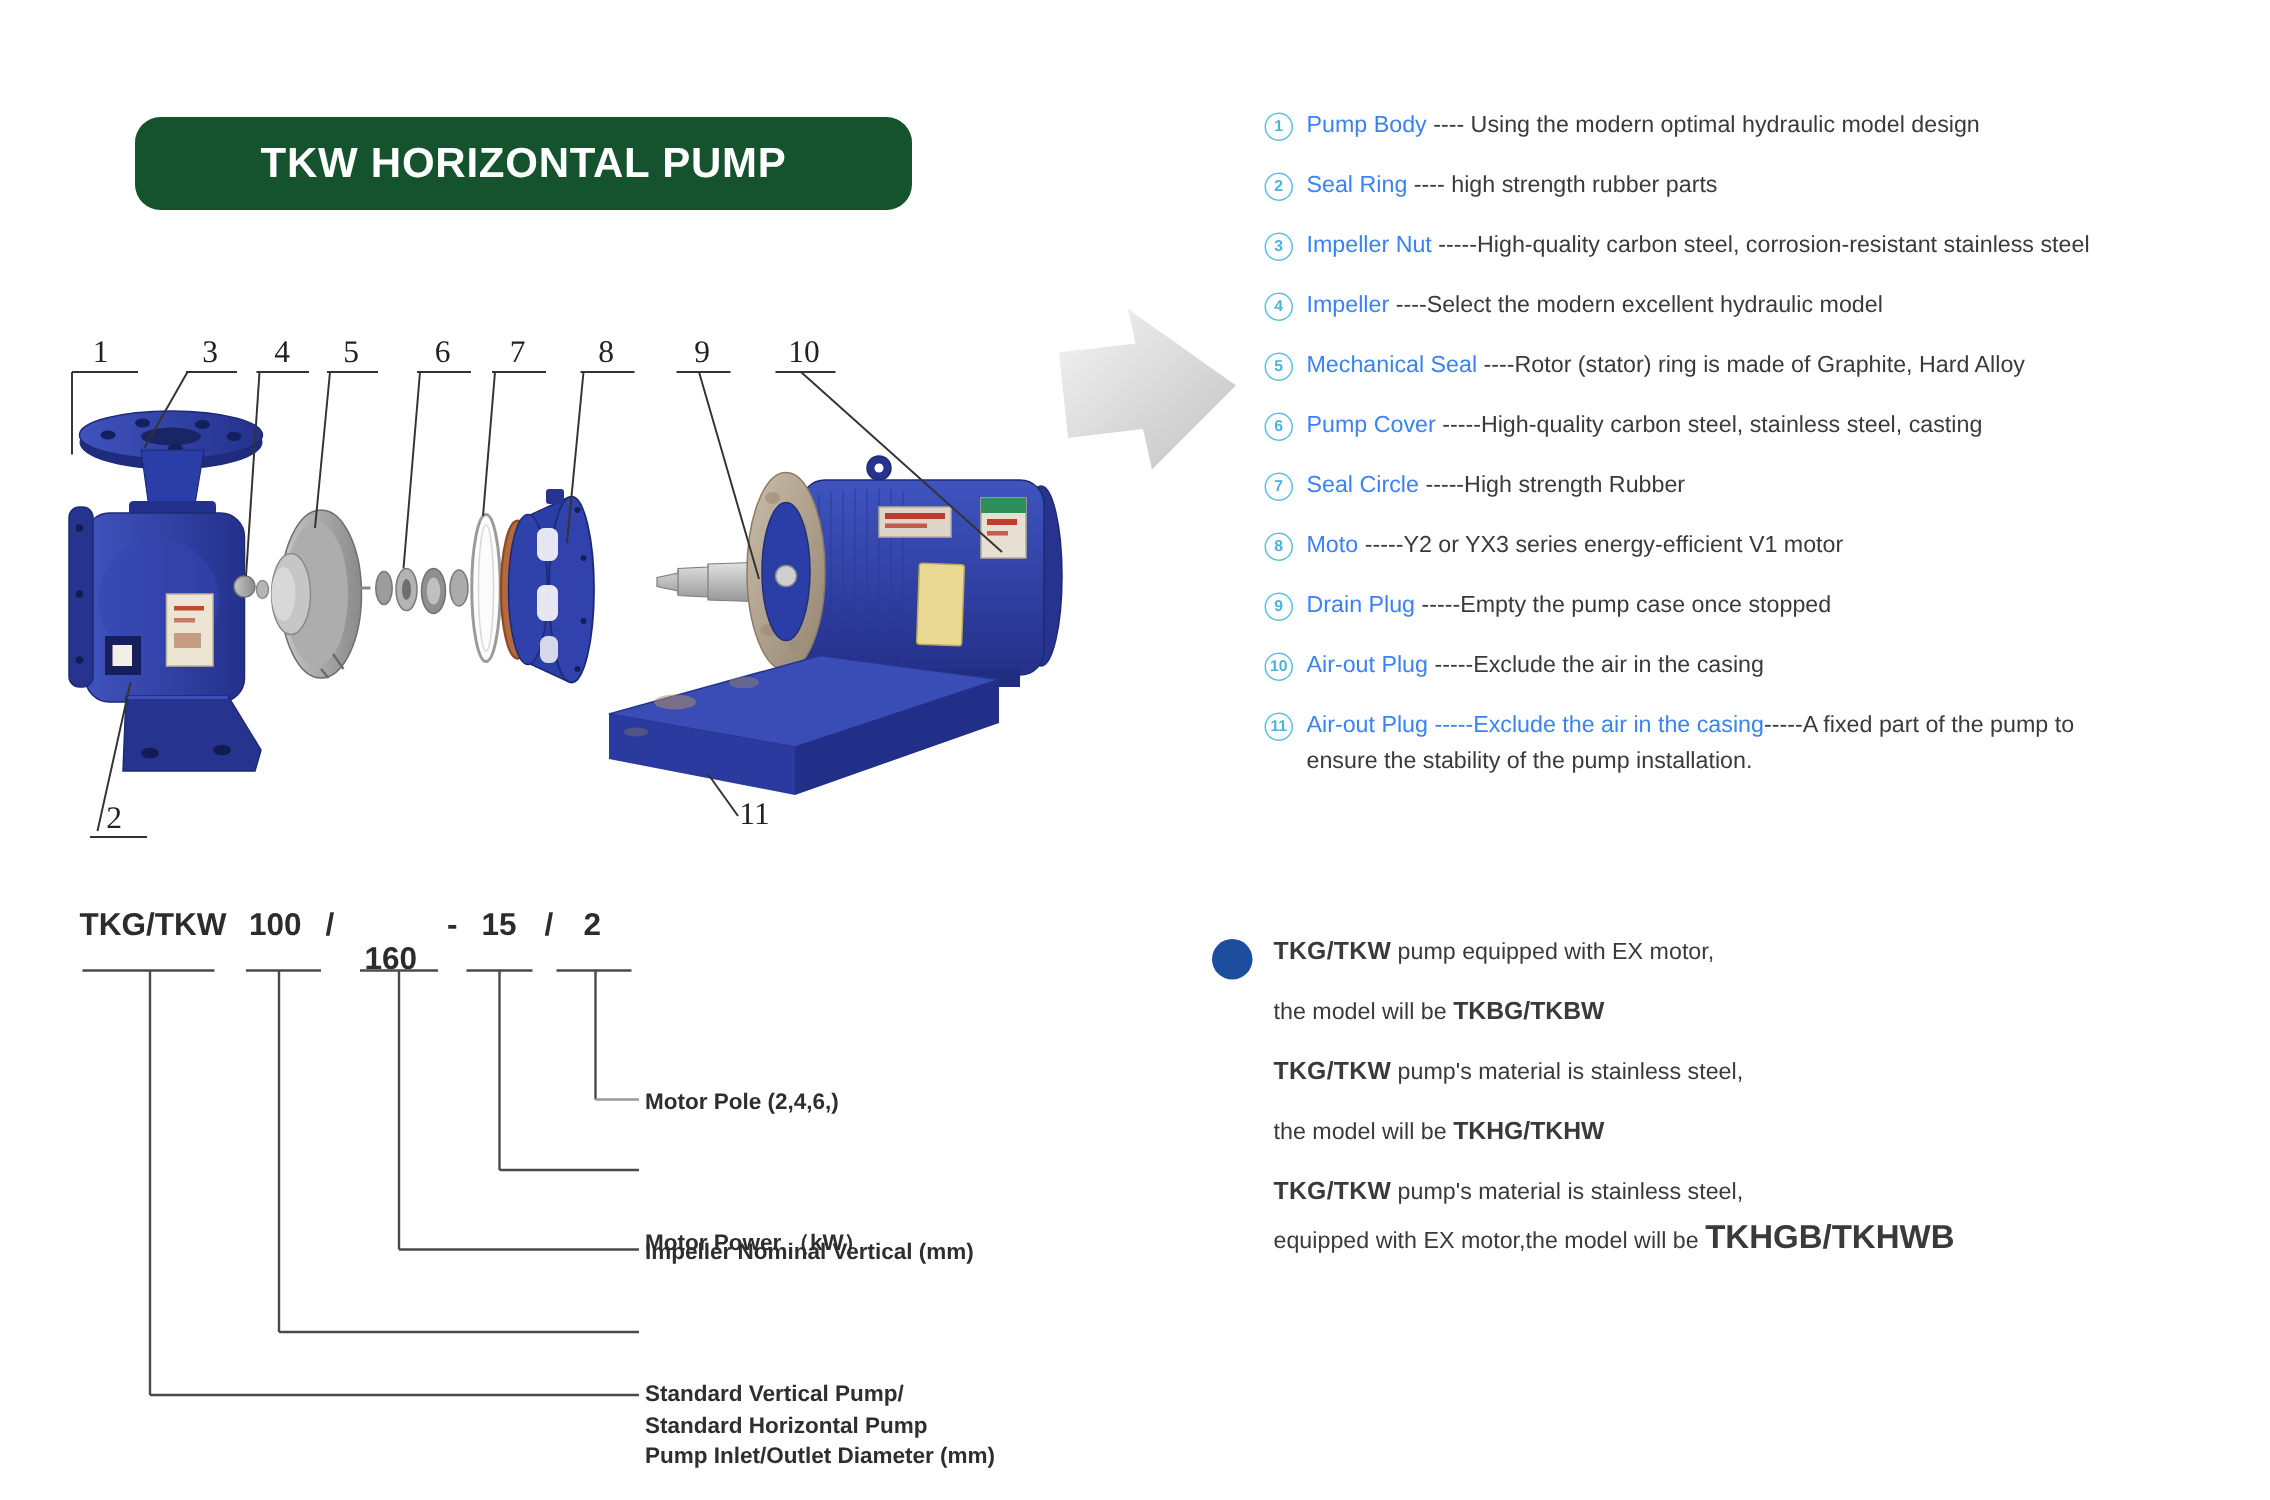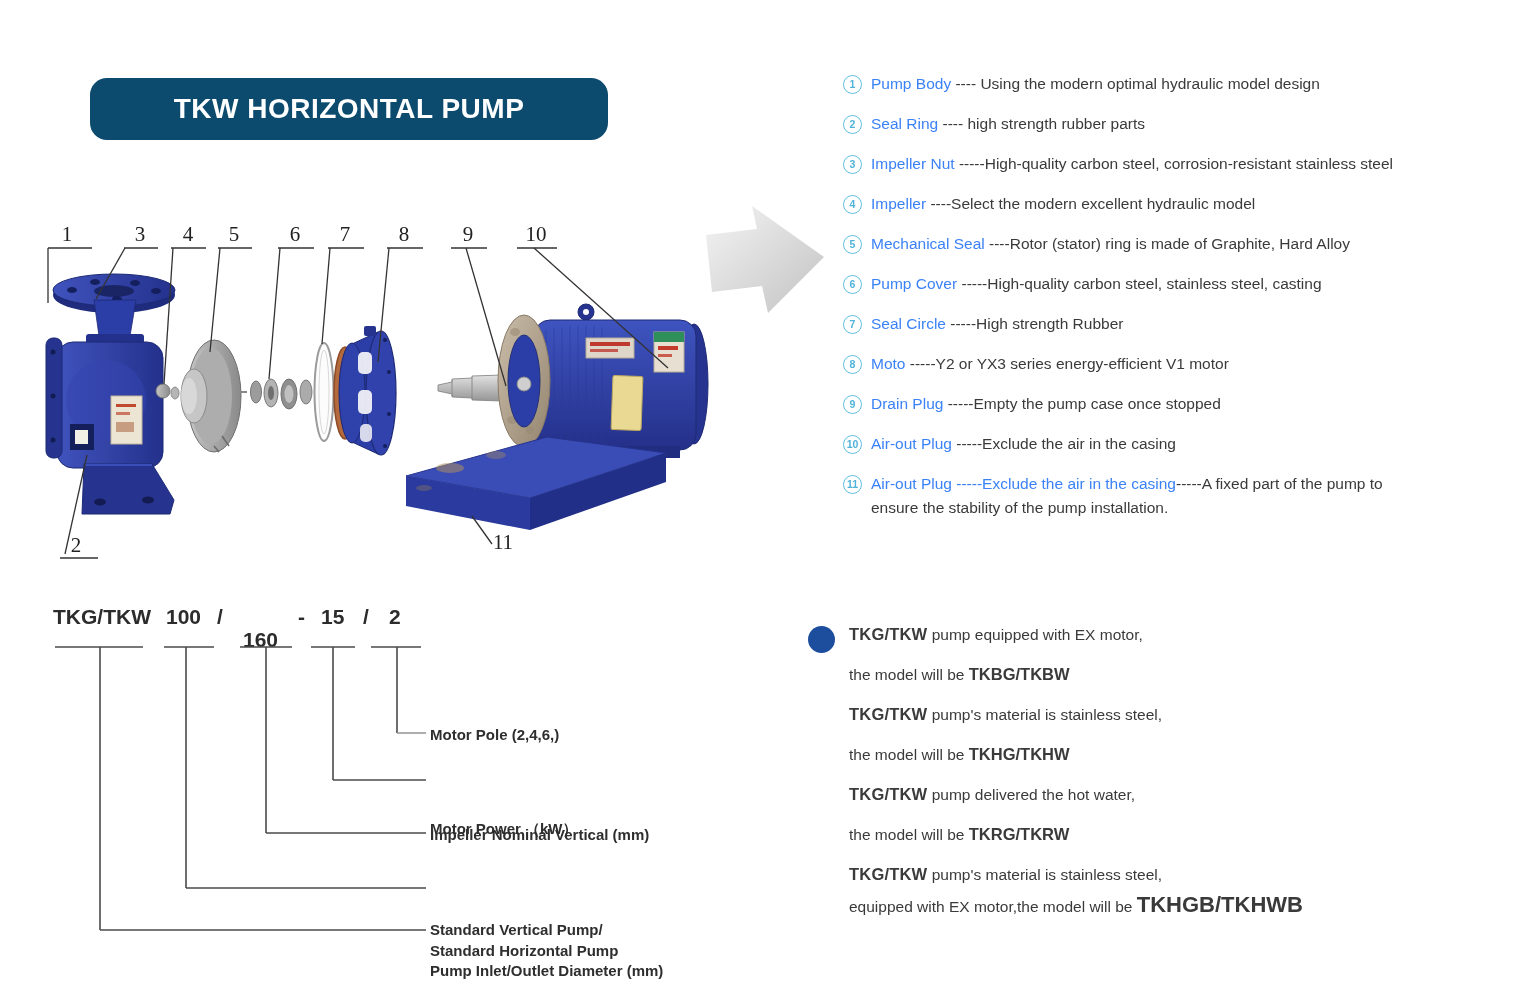--- a/index.html
+++ b/index.html
@@ -5,21 +5,21 @@
   html,body{margin:0;padding:0}
   body{
     width:1513px;height:1000px;position:relative;overflow:hidden;
     background:#ffffff;font-family:"Liberation Sans",sans-serif;color:#3a3a3a;
   }
   .abs{position:absolute}
 
   
   #banner{
     left:90px;top:78px;width:518px;height:62px;border-radius:17px;
-    background:#0c4a6e;color:#ffffff;font-weight:bold;font-size:28px;
+    background:#14532d;color:#ffffff;font-weight:bold;font-size:28px;
     text-align:center;line-height:62px;letter-spacing:.5px;
   }
 
   
   #parts{left:843px;top:72px;width:655px}
   .part-item{position:relative;padding-left:28px;margin-bottom:16px;
     font-size:15.5px;line-height:24px;color:#3a3a3a}
   .pnum{position:absolute;left:0;top:3px;width:17px;height:17px;
     border:1.4px solid #5ebfe0;border-radius:50%;color:#4fb3d9;
     font-size:10.5px;line-height:17px;text-align:center;font-weight:bold}
@@ -298,21 +298,17 @@
 <div id="notes" class="abs">
   <span class="bullet"></span>
 <div class="note">
       <p><span class="lead">TKG/TKW</span><span> pump equipped with EX motor,</span></p>
       <p><span>the model will be </span><span class="mcode">TKBG/TKBW</span></p>
     </div>
     <div class="note">
       <p><span class="lead">TKG/TKW</span><span> pump's material is stainless steel,</span></p>
       <p><span>the model will be </span><span class="mcode">TKHG/TKHW</span></p>
     </div>
-    <div class="note">
-      <p><span class="lead">TKG/TKW</span><span> pump delivered the hot water,</span></p>
-      <p><span>the model will be </span><span class="mcode">TKRG/TKRW</span></p>
-    </div>
     <div class="note tight">
       <p><span class="lead">TKG/TKW</span><span> pump's material is stainless steel,</span></p>
       <p><span>equipped with EX motor,the model will be </span><span class="mcode-big">TKHGB/TKHWB</span></p>
     </div>
   </div>
 
 </body></html>

